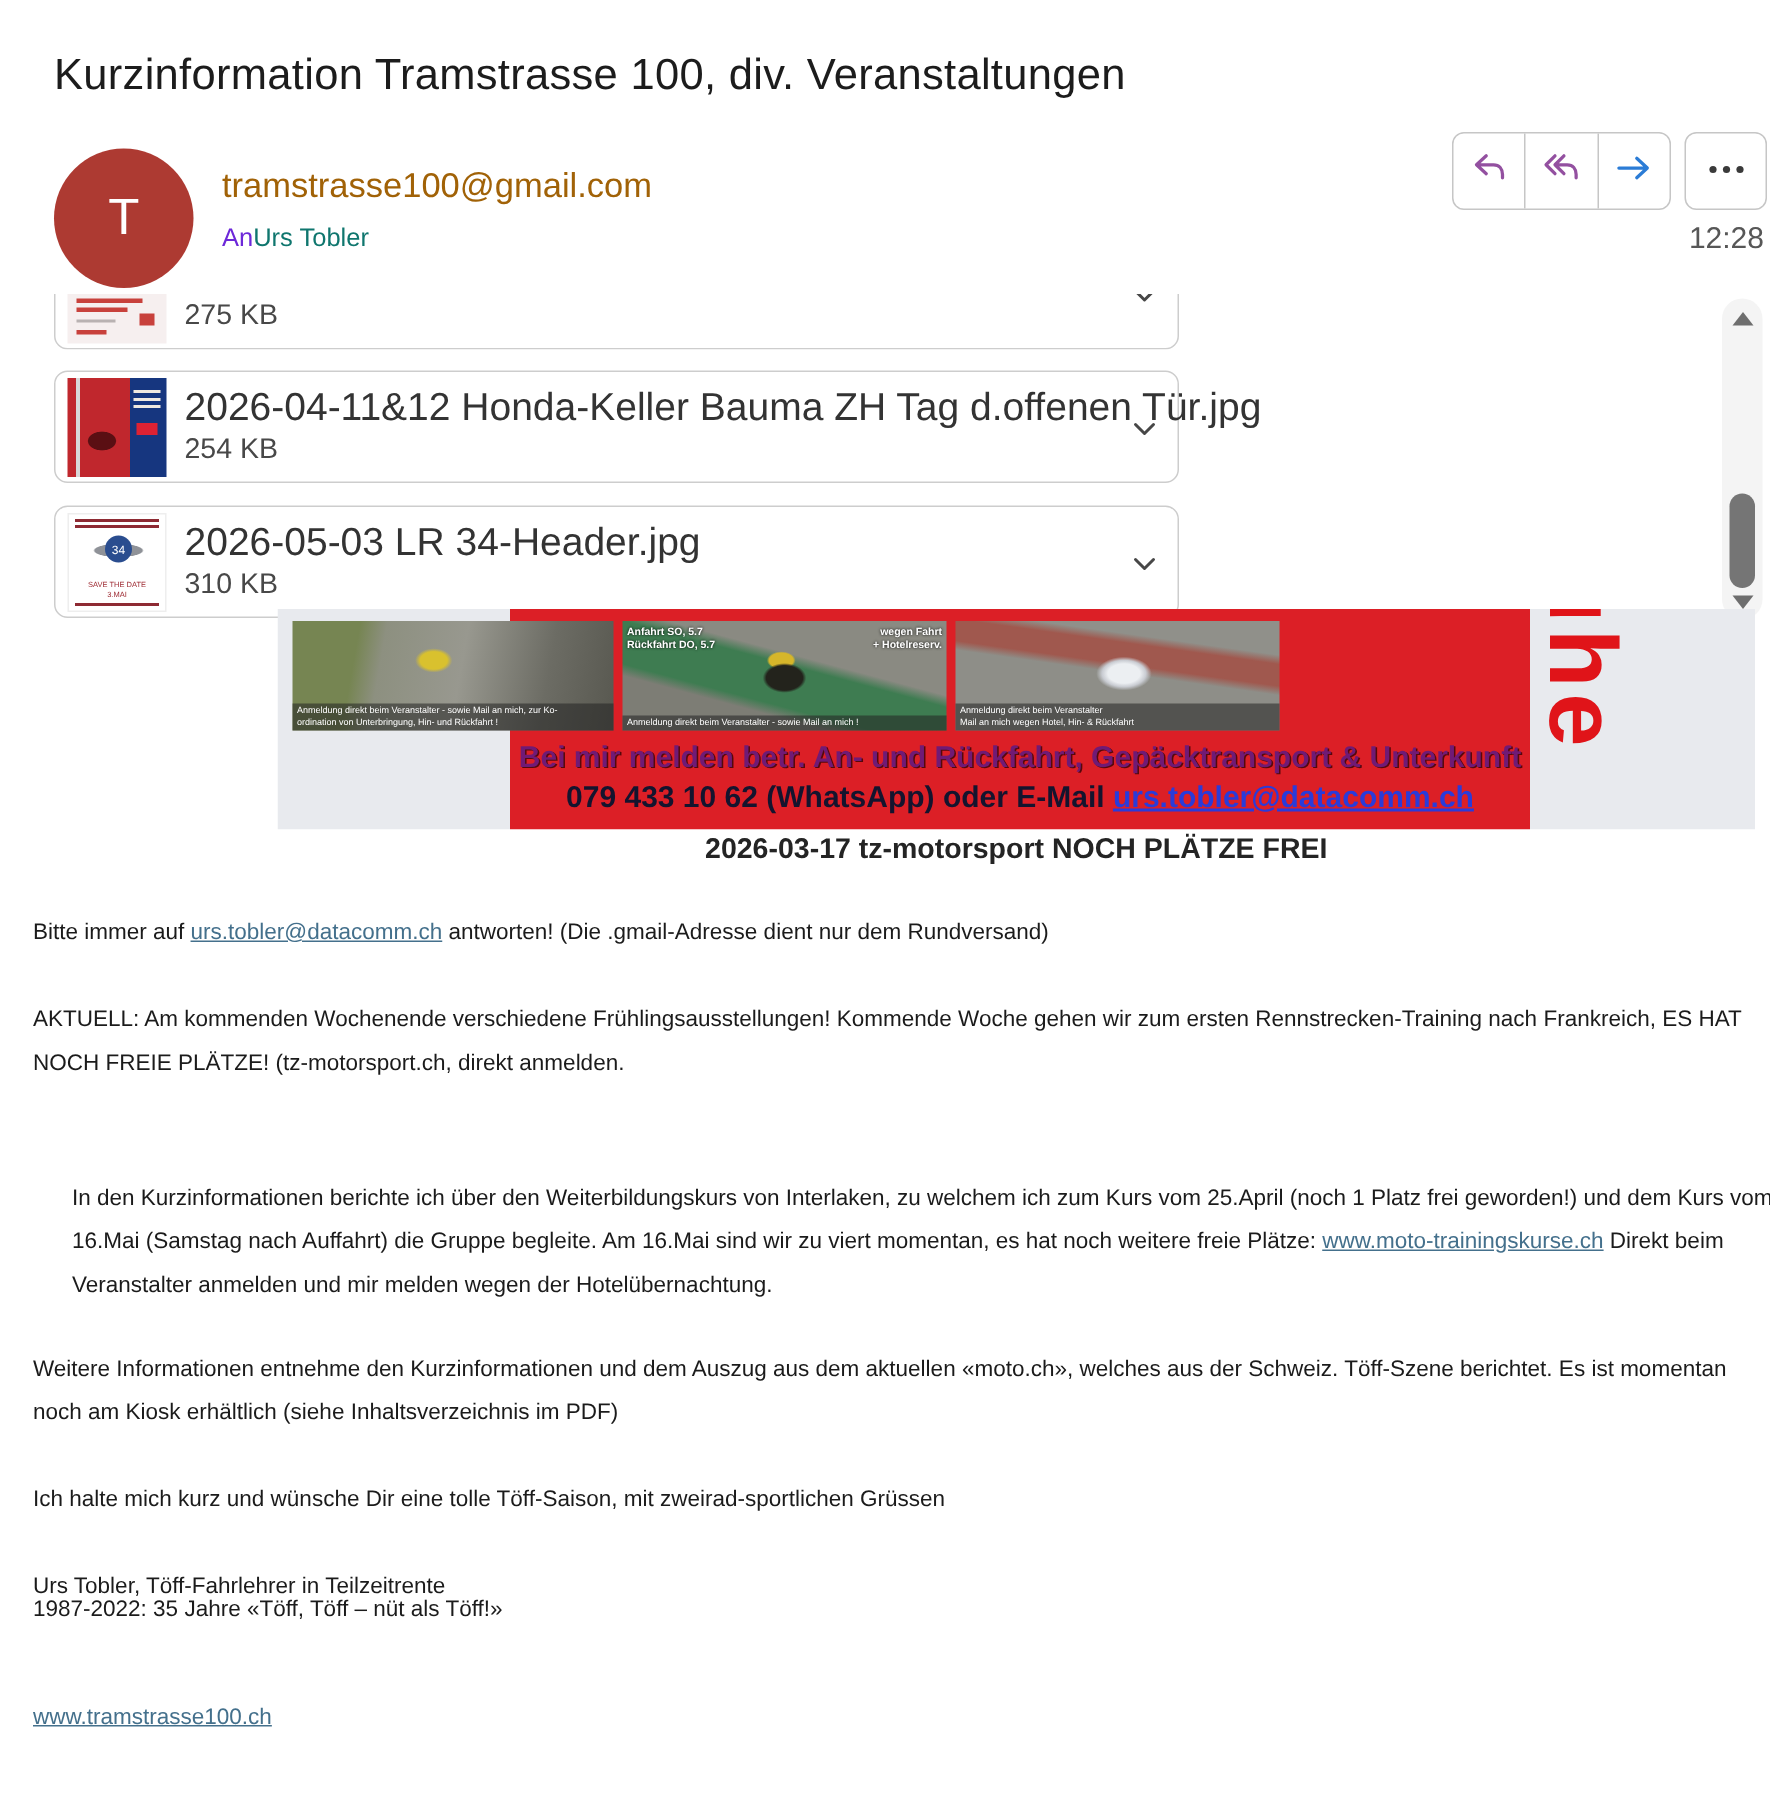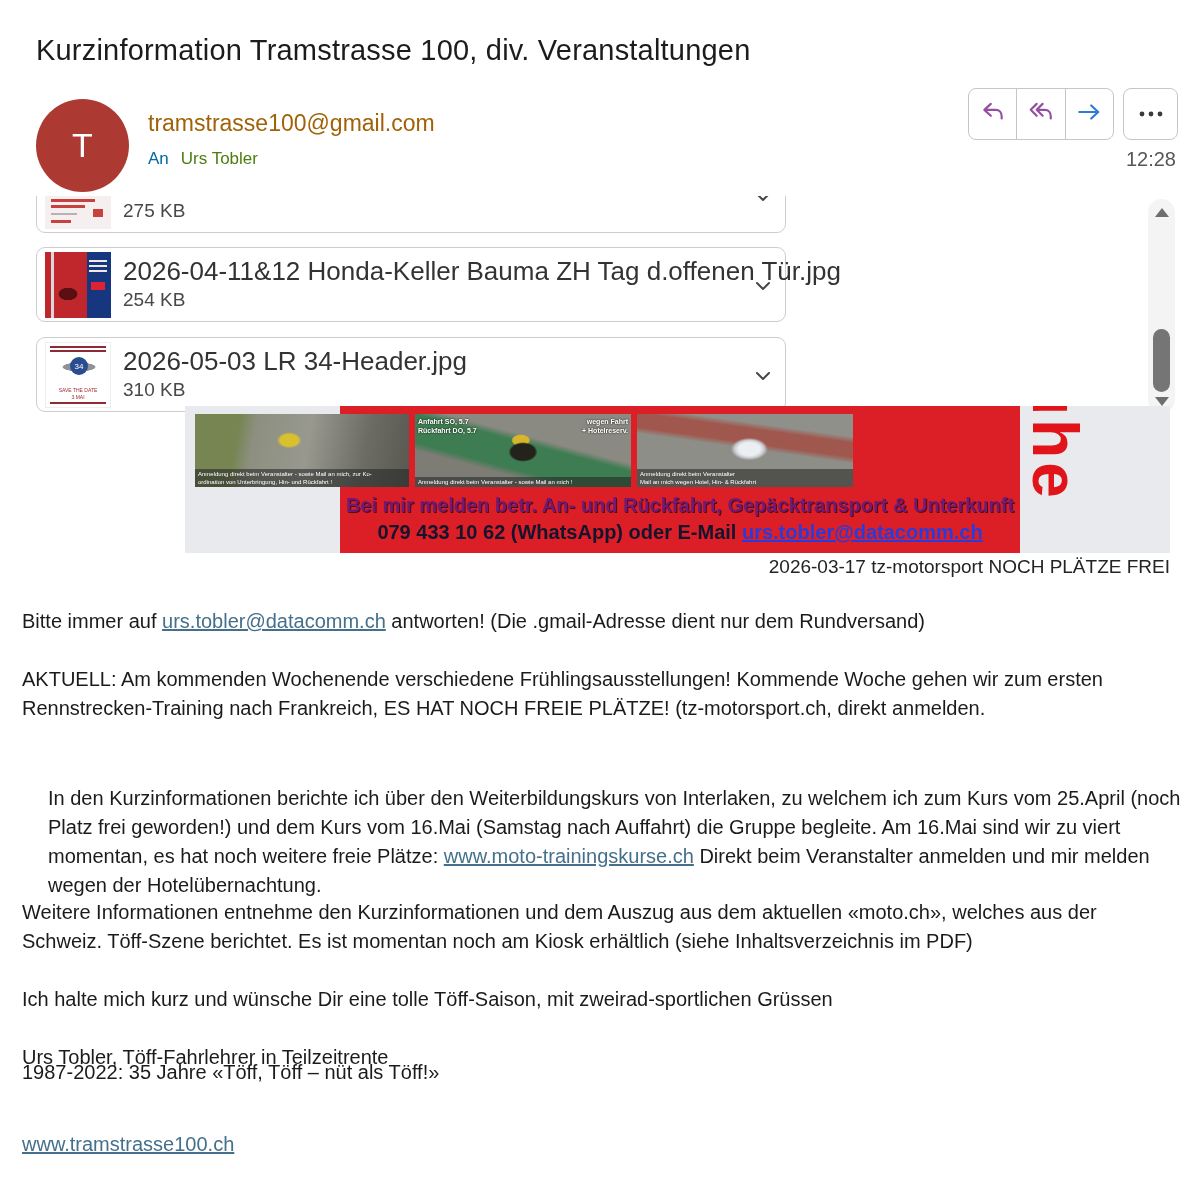--- a/index.html
+++ b/index.html
@@ -8,22 +8,22 @@
     position:relative; width:1180px; height:1204px; background:#fff;
     font-family:"Liberation Sans", sans-serif; color:#1f1f1f; overflow:hidden;
   }
   
   .subject { position:absolute; left:36px; top:34px; font-size:29px; font-weight:400; color:#1c1c1c; letter-spacing:0.2px; }
   .avatar { position:absolute; left:36px; top:99px; width:93px; height:93px; border-radius:50%;
             background:#ad3a32; color:#fff; display:flex; align-items:center; justify-content:center;
             font-size:34px; font-weight:300; }
   .sender { position:absolute; left:148px; top:110px; font-size:23px; color:#a16207; }
   .to-line { position:absolute; left:148px; top:149px; font-size:17px; }
-  .to-label { color:#0369a1; margin-right:12px; }
-  .recipient { color:#4d7c0f; }
+  .to-label { color:#6d28d9; margin-right:0; }
+  .recipient { color:#0f766e; }
   .time { position:absolute; right:2px; top:148px; width:100px; text-align:right; font-size:20px; color:#575757; padding-right:2px; }
 
   
   .btn-group { position:absolute; left:968px; top:88px; width:146px; height:52px;
                border:1px solid #c6c6c6; border-radius:8px; background:#fff; display:flex; }
   .tb-btn { flex:1; display:flex; align-items:center; justify-content:center; cursor:pointer; }
   .tb-btn + .tb-btn { border-left:1px solid #c6c6c6; }
   .more-btn { position:absolute; left:1123px; top:88px; width:55px; height:52px;
               border:1px solid #c6c6c6; border-radius:8px; background:#fff;
               display:flex; align-items:center; justify-content:center; cursor:pointer; }
@@ -97,25 +97,25 @@
            line-height:1.3; white-space:pre-line; text-shadow:0 0 2px #000; }
   .ph-tr { position:absolute; right:3px; top:3px; color:#fff; font-size:7px; font-weight:bold;
            line-height:1.3; text-align:right; white-space:pre-line; text-shadow:0 0 2px #000; }
   .banner-line1 { position:absolute; left:155px; width:680px; top:88px; text-align:center;
            color:#701a75; font-size:20px; font-weight:bold; text-shadow:1px 1px 0 #55080a; white-space:nowrap; }
   .banner-line2 { position:absolute; left:155px; width:680px; top:115px; text-align:center;
            color:#14142e; font-size:20px; font-weight:bold; white-space:nowrap; }
   .banner-line2 .blink { color:#2a3bd9; text-decoration:underline; }
   .side-letters { position:absolute; left:838px; top:-30px; writing-mode:vertical-rl;
            color:#e01419; font-size:64px; font-weight:bold; line-height:1; letter-spacing:4px; }
-  .embed-caption { position:absolute; left:185px; width:985px; top:556px; text-align:right;
-           font-size:19px; color:#242424; }
-
-  
-  .para { position:absolute; left:22px; width:1150px; font-size:20px; line-height:29px; color:#1b1b1b; }
+  .embed-caption { position:absolute; left:185px; width:985px; top:556px; text-align:center;
+           font-size:19px; color:#242424;font-weight:bold; }
+
+  
+  .para { position:absolute; left:22px; width:1150px; font-size:15px; line-height:29px; color:#1b1b1b; }
   .p1 { top:607px; } .p2 { top:665px; } .p3 { top:784px;margin-left:26px; } .p4 { top:898px; }
   .p5 { top:985px; } .p6 { top:1043px; } .p7 { top:1058px; } .p8 { top:1130px; }
   a.link, .link { color:#44708c; text-decoration:underline; cursor:pointer; }
 </style>
 </head>
 <body>
 
 <div class="screen">
 
   <div class="subject">Kurzinformation Tramstrasse 100, div. Veranstaltungen</div>

